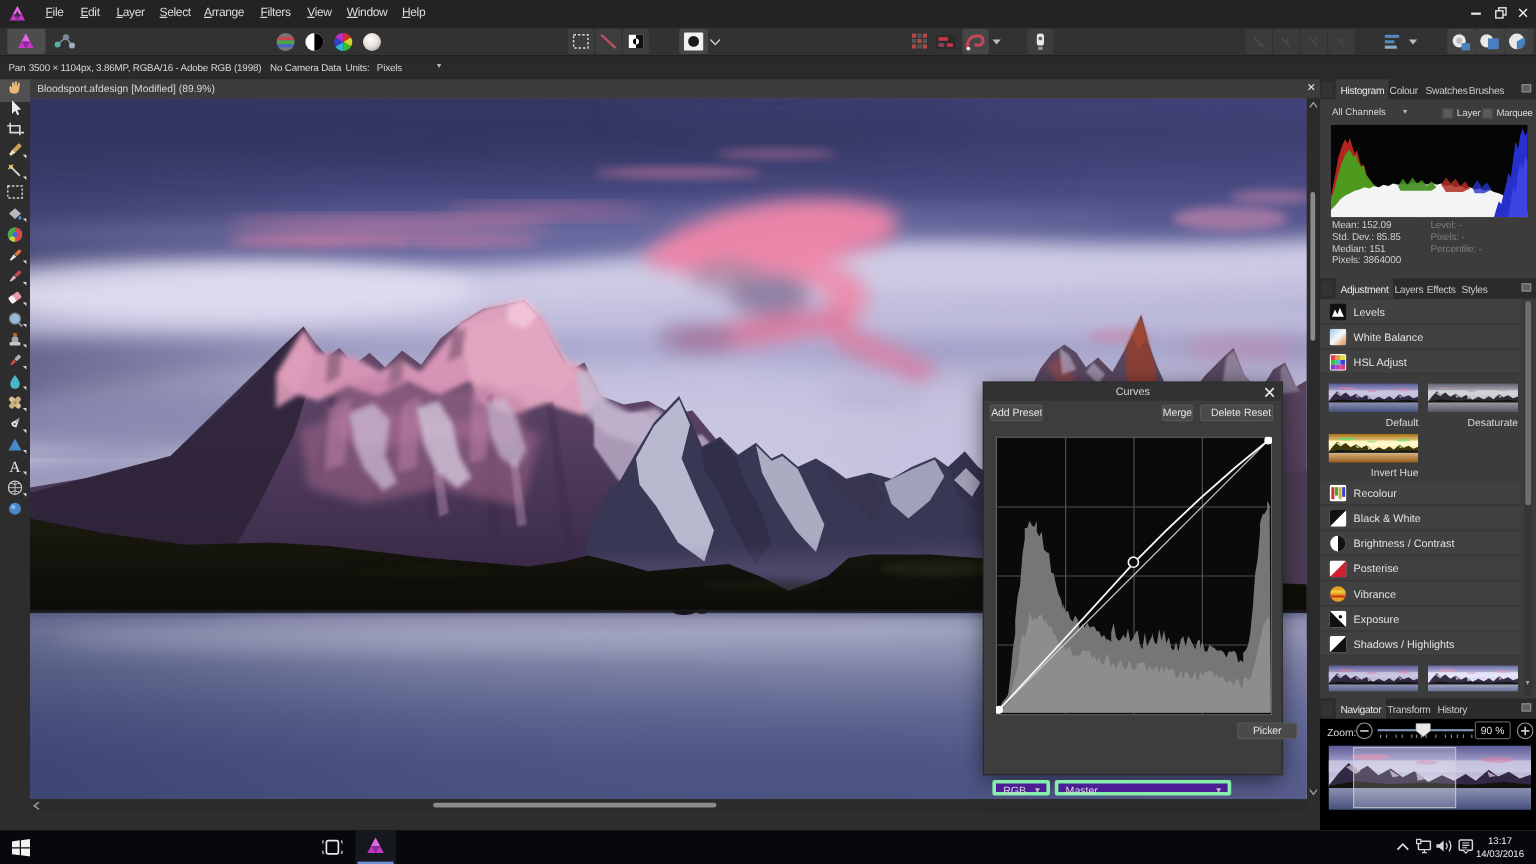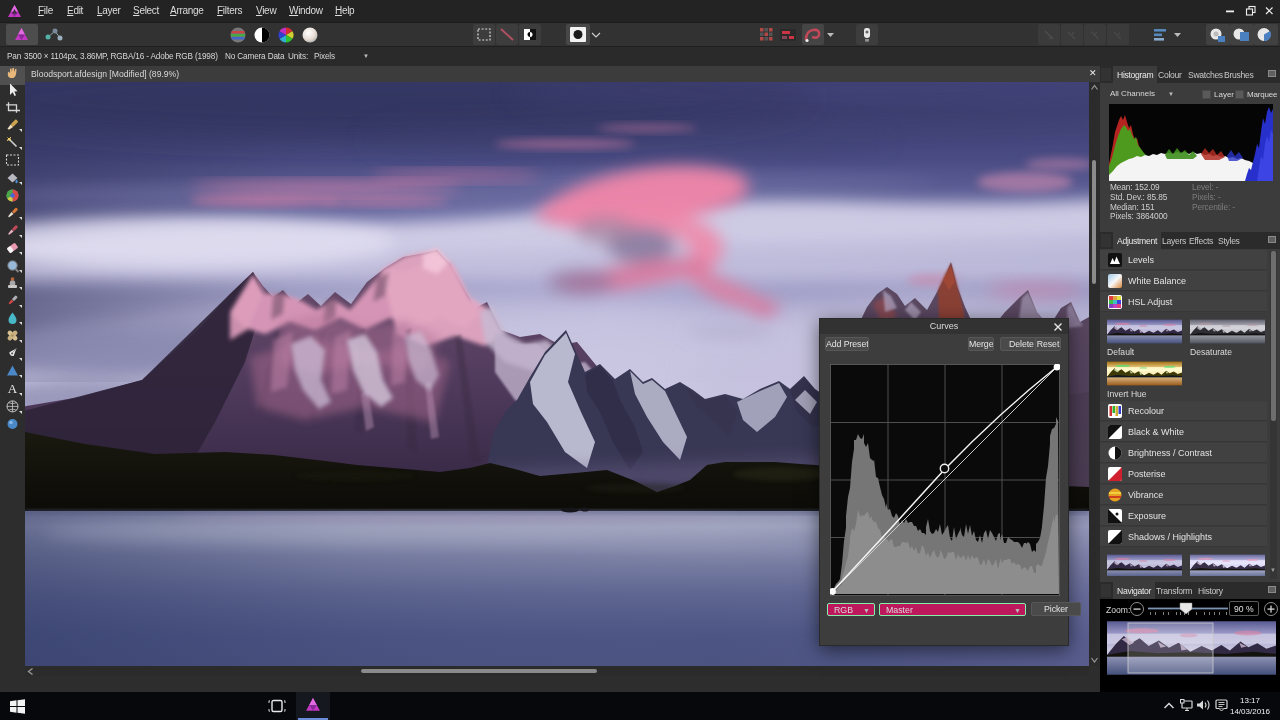--- a/index.html
+++ b/index.html
@@ -56,28 +56,28 @@
   .ptabs { position:absolute; left:0; width:180px; height:17px; background:#2b2b2b; font-size:8.6px; color:#c8c8c8; letter-spacing:-0.3px; }
   .ptabs .t { position:absolute; top:0; height:17px; padding:4px 4px 0 4px; }
   .ptabs .sel { background:#3c3c3c; color:#e8e8e8; }
   .pmenu { position:absolute; right:4px; top:4px; width:8px; height:7px; border:1px solid #8a8a8a; background:#5f5f5f; }
   .gutter { position:absolute; left:1px; top:2px; width:10px; height:13px; background:#333; }
 
   
   .arow { position:absolute; left:0; width:167px; height:20px; background:#414141; border-bottom:1px solid #373737; }
   .arow .ic { position:absolute; left:8px; top:3px; width:14px; height:14px; }
   .arow .tx { position:absolute; left:28px; top:5px; font-size:9px; color:#e2e2e2; }
-  .thlabel { position:absolute; font-size:8.6px; color:#dcdcdc; text-align:left; width:75px; }
+  .thlabel { position:absolute; font-size:8.6px; color:#dcdcdc; text-align:right; width:75px; }
 
   
   #curves { left:819px; top:318px; width:250px; height:328px; background:#3d3d3d; box-shadow:0 4px 18px rgba(0,0,0,.55); border:1px solid #2a2a2a;padding-left:16px; }
   #curves .titleb { position:absolute; left:0; top:0; width:100%; height:15px; background:#323232; }
   #curves .titleb span { position:absolute; width:100%; text-align:center; top:2px; font-size:9px; color:#dadada; }
   .cbtn { position:absolute; white-space:nowrap; overflow:hidden; background:#4a4a4a; border:1px solid #575757; border-radius:2px; font-size:8.8px; color:#e4e4e4; text-align:center; letter-spacing:-0.1px; }
-  .combo { position:absolute; background:#be185d; border:1px solid #86efac; border-radius:2px; font-size:8.8px; color:#dcdcdc; }
+  .combo { position:absolute; background:#4c1d95; border:3px solid #86efac; border-radius:2px; font-size:8.8px; color:#dcdcdc;margin-top:47px; }
   .combo .ar { position:absolute; right:4px; top:3px; font-size:7px; color:#bbb; }
 </style>
 </head>
 <body>
 <div id="stage">
 
   <div class="abs" id="menubar">
     <svg class="abs" style="left:7px;top:4px" width="15" height="15" viewBox="0 0 15 15">
       <polygon points="7.5,1 14,13 1,13" fill="#c238c2"></polygon>
       <polygon points="7.5,1 11.2,7.8 3.8,7.8" fill="#e06ae0"></polygon>

